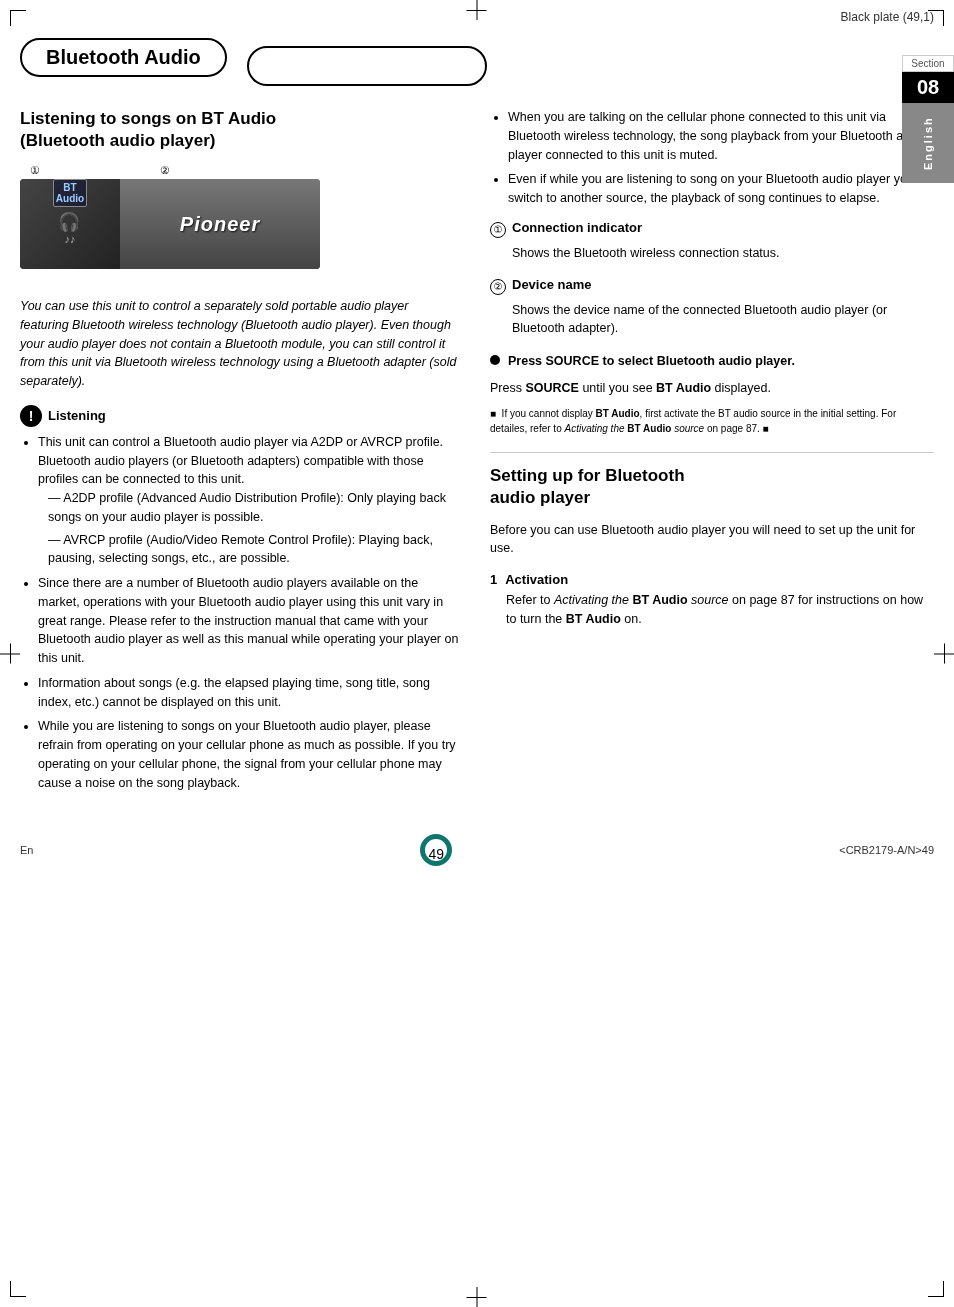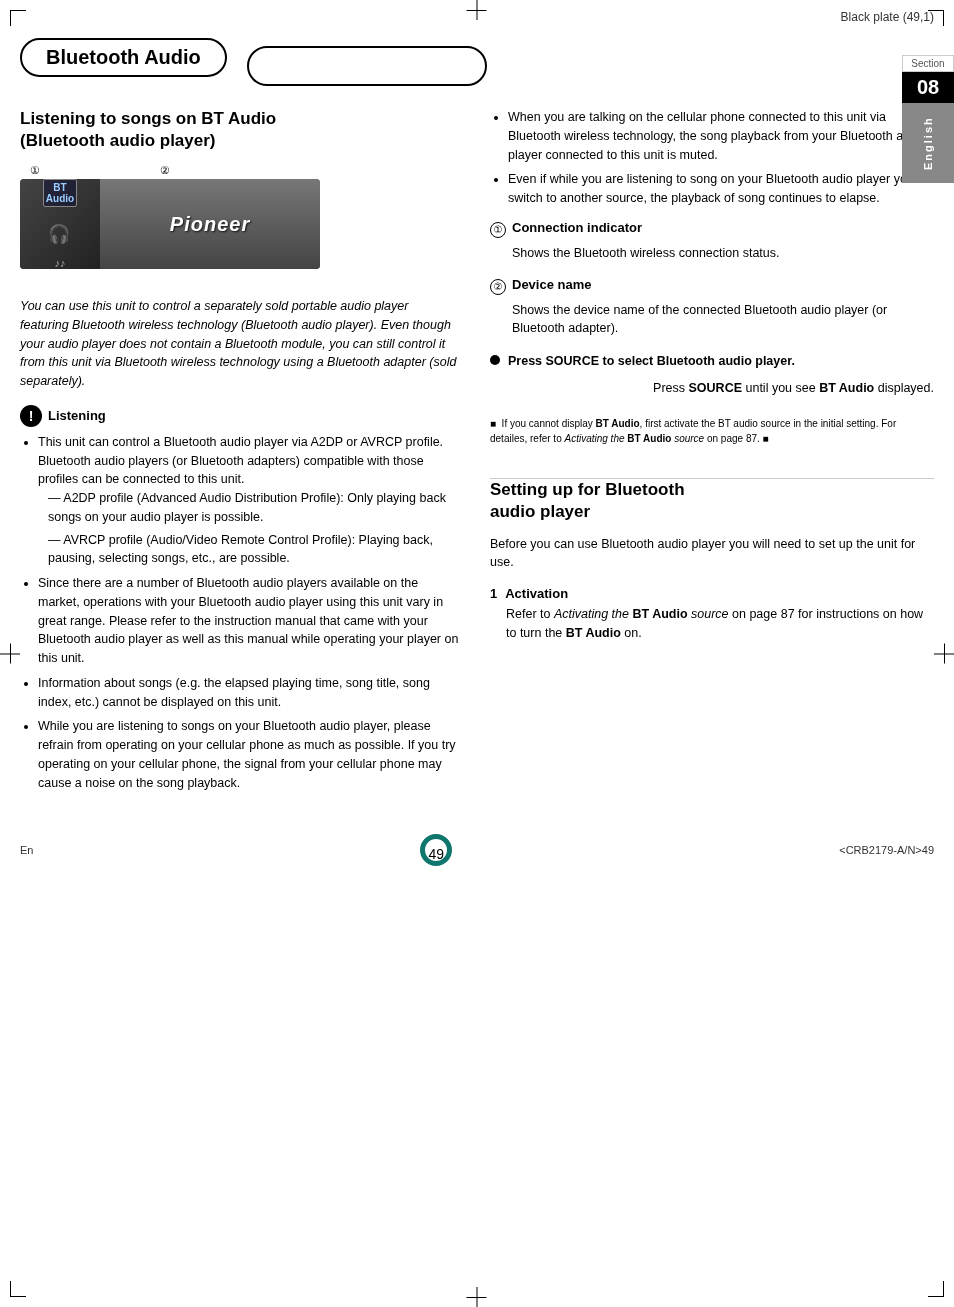--- a/index.html
+++ b/index.html
@@ -232,26 +232,26 @@
       width: 300px;
       height: 90px;
       background: linear-gradient(to bottom, #555 0%, #333 40%, #222 100%);
       border-radius: 4px;
       margin-bottom: 14px;
       position: relative;
       overflow: hidden;
       display: flex;
     }
     .bt-display-left {
-      width: 80px;
+      width: 100px;
       background: linear-gradient(135deg, #444, #222);
       display: flex;
       flex-direction: column;
       align-items: center;
-      justify-content: space-between;
+      justify-content: flex-start;
       position: relative;
     }
     .bt-display-right {
       flex: 1;
       background: linear-gradient(to bottom, #777, #444);
       display: flex;
       align-items: center;
       justify-content: center;
     }
     .pioneer-text {
@@ -380,22 +380,23 @@
       margin-top: 3px;
     }
     .press-source-text {
       font-size: 12.5px;
       line-height: 1.5;
       text-align: right;
     }
 
     
     .setting-up-section {
-      margin-top: 32px;
+      margin-top: 16px;
       border-top: 1px solid #ccc;
+      padding-top: 12px;
     }
 
     
     .footer {
       display: flex;
       justify-content: space-between;
       align-items: center;
       padding: 10px 20px;
       margin-top: 20px;
     }
@@ -539,21 +540,21 @@
     </div>
     <p class="item-body">Shows the device name of the connected Bluetooth audio player (or Bluetooth adapter).</p>
 
     <div class="press-source-bullet">
       <div class="black-circle"></div>
       <div class="press-source-text">
         <strong>Press SOURCE to select Bluetooth audio player.</strong>
       </div>
     </div>
 
-    <p style="font-size: 12.5px; line-height: 1.5; margin-bottom: 18px; text-align: right;">
+    <p style="font-size: 12.5px; line-height: 1.5; margin-bottom: 8px;">
       Press <strong>SOURCE</strong> until you see <strong>BT Audio</strong> displayed.
     </p>
 
     <p style="font-size: 10px; line-height: 1.5; margin-bottom: 16px;">
       ■ &nbsp;If you cannot display <strong>BT Audio</strong>, first activate the BT audio source in the initial setting. For detailes, refer to <em>Activating the</em> <strong>BT Audio</strong> <em>source</em> on page 87. ■
     </p>
 
     <div class="setting-up-section">
       <div class="section-heading">
         Setting up for Bluetooth<br>audio player

